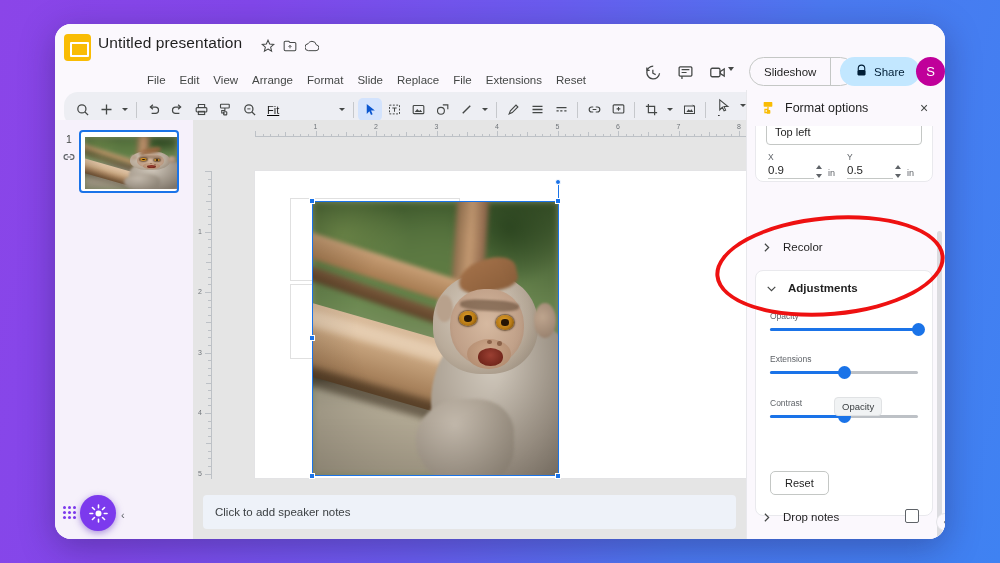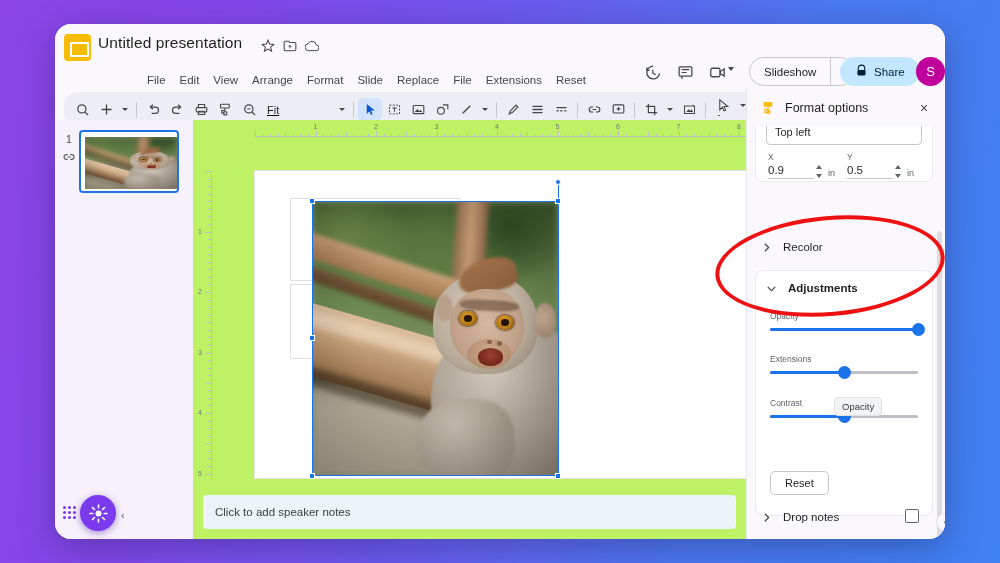--- a/index.html
+++ b/index.html
@@ -156,21 +156,21 @@
     background:#7c3aed; box-shadow:0 2px 7px rgba(90,40,190,.5);
     display:flex;align-items:center;justify-content:center; cursor:pointer;
   }
   #gemini-fab svg { width:21px;height:21px;fill:#fff; }
   #panel-collapse {
     position:absolute; left:66px; bottom:18px; font-size:11px;color:#5f6368;cursor:pointer;
   }
 
   
   #canvas-area {
-    position:absolute; left:138px; top:96px; right:199px; bottom:0; background:#bef264;
+    position:absolute; left:138px; top:96px; right:199px; bottom:0; background:#e5e5e5;
   }
   #ruler-h {
     position:absolute; left:21px; top:4px; right:0; height:15px; overflow:hidden;
   }
   #ruler-v {
     position:absolute; left:4px; top:19px; width:15px; bottom:60px; overflow:hidden;
   }
   .rnum { position:absolute; font-size:7px; color:#70757a; }
   .rtick { position:absolute; background:#bdc1c6; }
 

